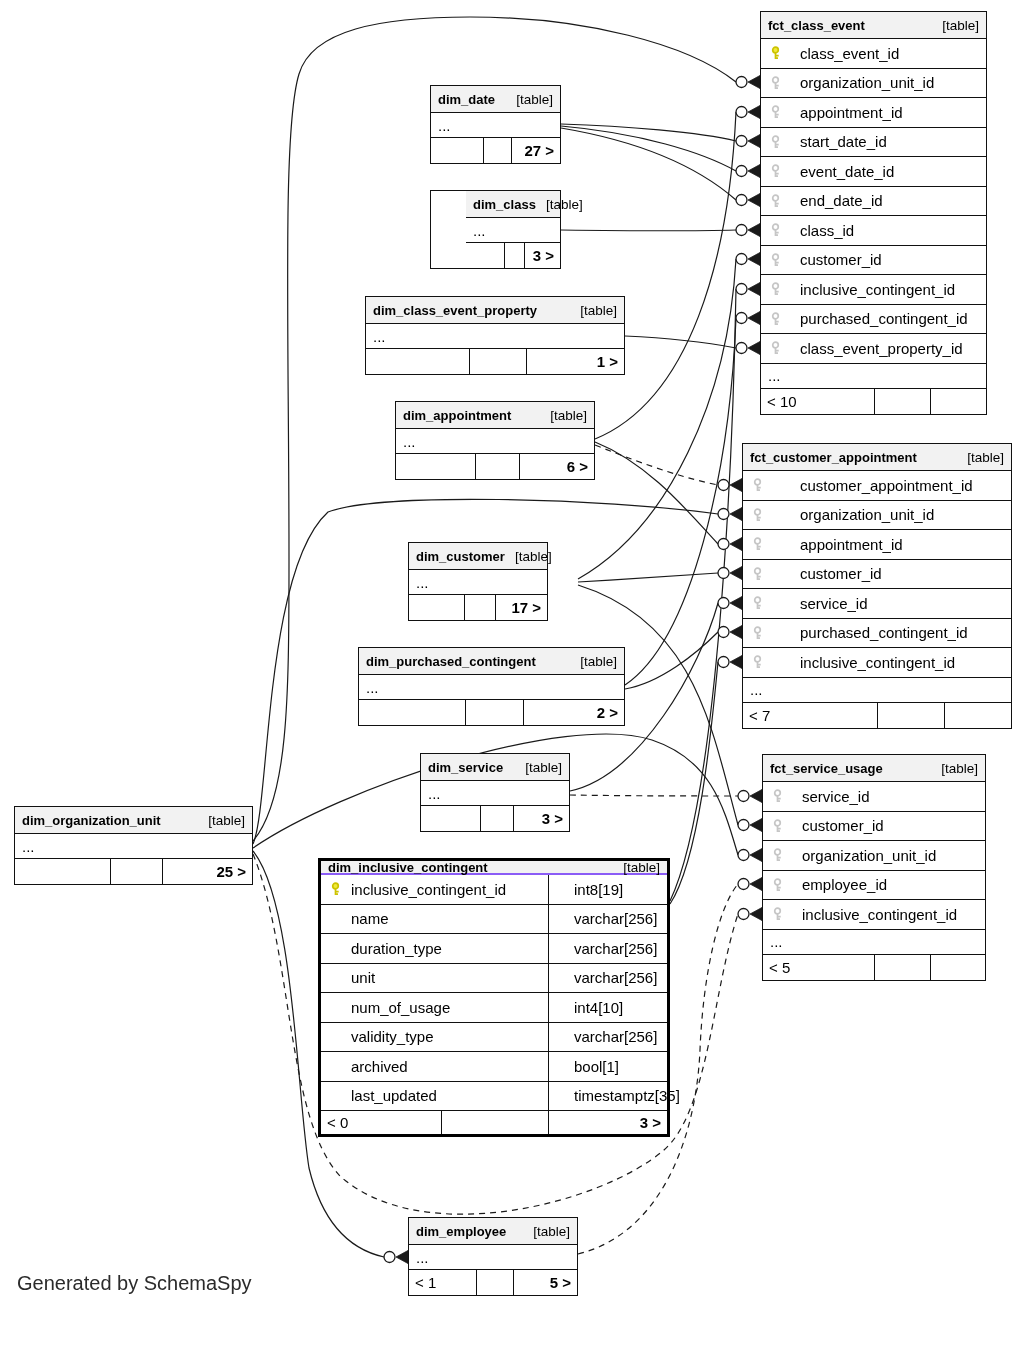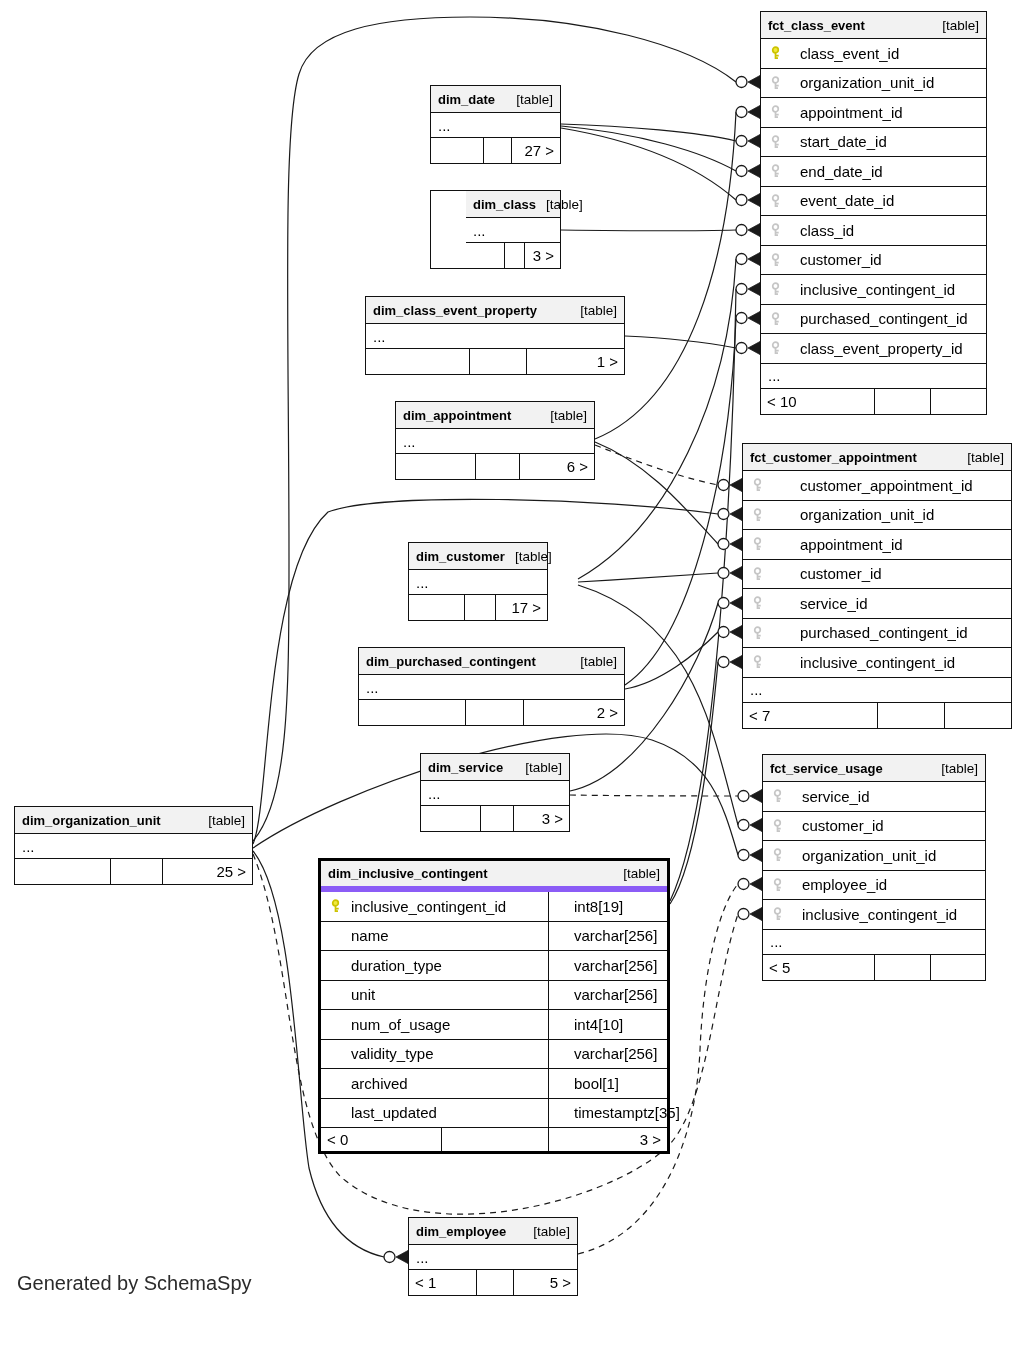--- a/index.html
+++ b/index.html
@@ -5,31 +5,31 @@
   html,body{margin:0;padding:0;background:#fff;}
   body{width:1027px;height:1349px;position:relative;font-family:"Liberation Sans","DejaVu Sans",sans-serif;color:#000;}
   #edges{position:absolute;left:0;top:0;z-index:1;}
   .edge{fill:none;stroke:#1a1a1a;stroke-width:1.2;}
   .edge.implied{stroke-dasharray:6 5;}
   .dot{fill:#fff;stroke:#1a1a1a;stroke-width:1.3;}
   .crow{fill:#1a1a1a;stroke:#1a1a1a;stroke-width:0.8;}
   .tbl{position:absolute;z-index:2;border:1.4px solid #111;background:#fff;box-sizing:border-box;font-size:15px;}
   .tbl.focal{border:3px solid #000;}
   .hd{height:27px;background:#f2f2f2;border-bottom:1.4px solid #111;display:flex;align-items:center;justify-content:space-between;padding:0 7px;box-sizing:border-box;}
-  .focal .hd{height:31px;border-bottom:6px solid #8b5cf6;}
+  .focal .hd{height:14px;border-bottom:2px solid #8b5cf6;}
   .hd .nm{font-weight:bold;font-size:13px;white-space:nowrap;}
   .hd .badge{font-size:13.5px;margin-left:10px;white-space:nowrap;}
   .attr{height:29.5px;border-bottom:1px solid #111;display:flex;align-items:center;padding:0 7px;gap:18px;box-sizing:border-box;white-space:nowrap;}
   .focal .attr{padding:0;}
   .ellip{height:25px;border-bottom:1px solid #111;display:flex;align-items:center;padding:0 7px;box-sizing:border-box;}
   .ft{display:flex;height:25px;box-sizing:border-box;}
   .focal .ft{height:23px;}
   .ft .c{box-sizing:border-box;display:flex;align-items:center;padding:0 6px;overflow:hidden;}
   .ft .c + .c{border-left:1px solid #111;}
-  .ft .c3{justify-content:flex-end;}
+  .ft .c3{justify-content:flex-end;font-weight:bold;}
   .fact .c1{flex:0 0 50%;} .fact .c2{flex:0 0 25%;} .fact .c3{flex:1;}
   .dim .c1{flex:0 0 40%;} .dim .c2{flex:0 0 22%;} .dim .c3{flex:1;}
   .focal .c1{flex:0 0 120px;} .focal .c2{flex:0 0 107px;} .focal .c3{flex:1;}
   .key{width:14px;flex:0 0 14px;display:flex;align-items:center;justify-content:center;}
   .key svg{display:block;}
   .pk{color:#cdc300;} .pk circle{fill:#efe93c;}
   .fk{color:#c6c6c6;} .fk circle{fill:#fff;}
   .ncell{flex:0 0 228px;display:flex;align-items:center;gap:9px;height:100%;border-right:1px solid #111;padding:0 7px;box-sizing:border-box;white-space:nowrap;}
   .tcell{flex:1;display:flex;align-items:center;padding:0 7px;white-space:nowrap;}
   #note{position:absolute;left:17px;top:1272px;z-index:2;font-size:20px;color:#2b2b2b;}
@@ -202,30 +202,30 @@
       </span>
       <span>start_date_id</span>
     </div>
   <div class="attr">
       <span class="key fk">
         <svg width="13" height="14" viewBox="0 0 13 14" stroke="currentColor" stroke-width="1.7" fill="none">
           <circle cx="6.5" cy="4" r="2.8"></circle>
           <path d="M6.5 6.8 V13 M6.5 9.6 H9.7 M6.5 12.1 H9"></path>
         </svg>
       </span>
+      <span>event_date_id</span>
+    </div>
+  <div class="attr">
+      <span class="key fk">
+        <svg width="13" height="14" viewBox="0 0 13 14" stroke="currentColor" stroke-width="1.7" fill="none">
+          <circle cx="6.5" cy="4" r="2.8"></circle>
+          <path d="M6.5 6.8 V13 M6.5 9.6 H9.7 M6.5 12.1 H9"></path>
+        </svg>
+      </span>
       <span>end_date_id</span>
-    </div>
-  <div class="attr">
-      <span class="key fk">
-        <svg width="13" height="14" viewBox="0 0 13 14" stroke="currentColor" stroke-width="1.7" fill="none">
-          <circle cx="6.5" cy="4" r="2.8"></circle>
-          <path d="M6.5 6.8 V13 M6.5 9.6 H9.7 M6.5 12.1 H9"></path>
-        </svg>
-      </span>
-      <span>event_date_id</span>
     </div>
   <div class="attr">
       <span class="key fk">
         <svg width="13" height="14" viewBox="0 0 13 14" stroke="currentColor" stroke-width="1.7" fill="none">
           <circle cx="6.5" cy="4" r="2.8"></circle>
           <path d="M6.5 6.8 V13 M6.5 9.6 H9.7 M6.5 12.1 H9"></path>
         </svg>
       </span>
       <span>class_id</span>
     </div>

